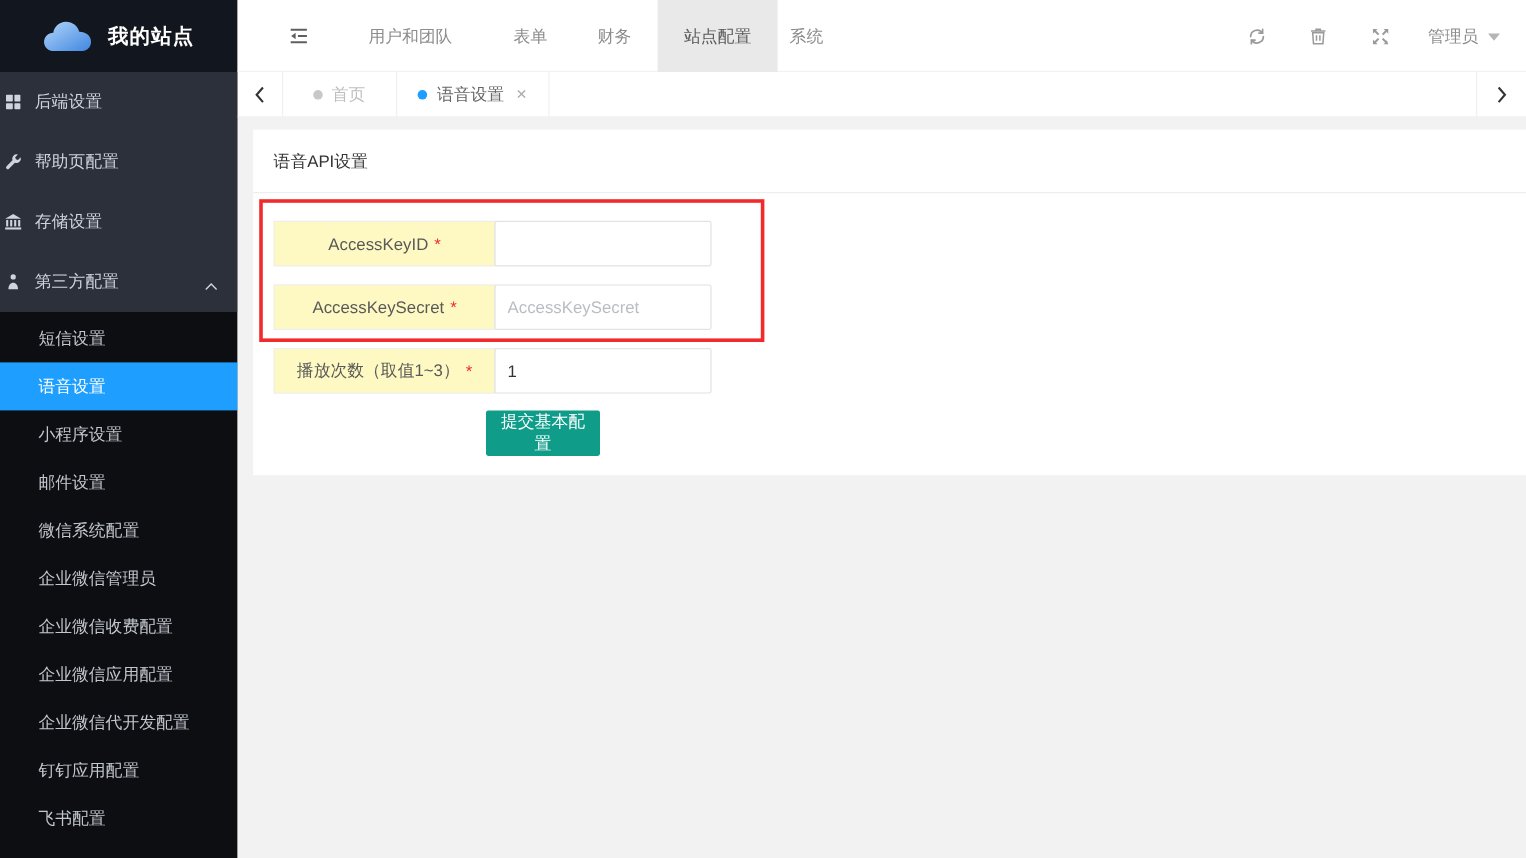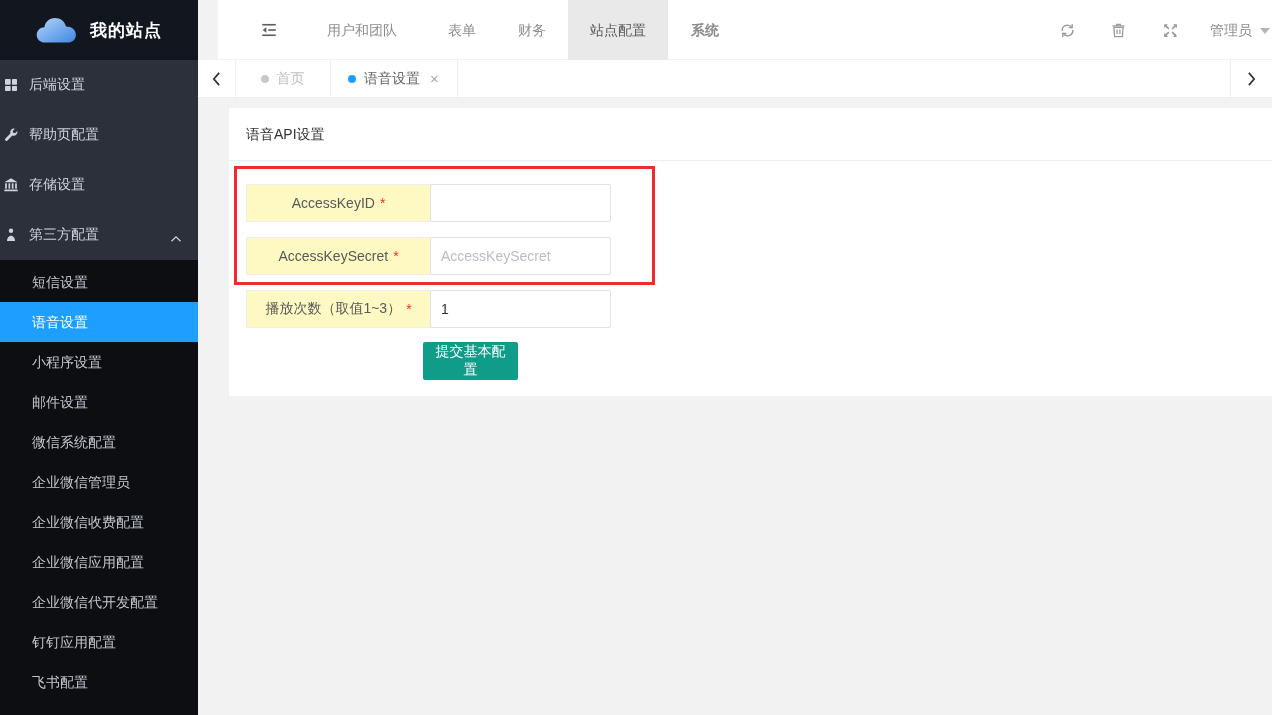--- a/index.html
+++ b/index.html
@@ -6,28 +6,28 @@
   .app{position:relative;width:1272px;height:715px;overflow:hidden;background:#f2f2f2;
        font-family:"Liberation Sans","DejaVu Sans",sans-serif;font-size:14px;color:#333;}
 
   
   .logo{position:absolute;left:0;top:0;width:198px;height:60px;background:#12161e;
         display:flex;align-items:center;box-sizing:border-box;padding-left:36px;}
   .logo .cloud{width:42px;height:32px;display:inline-flex;}
   .logo .brand-title{color:#fff;font-weight:bold;font-size:17px;margin-left:12px;letter-spacing:1px;}
 
   
-  .header{position:absolute;left:198px;top:0;right:0;height:60px;background:#fff;border-bottom:1px solid #f2f2f2;box-sizing:border-box;margin-left:20px;}
+  .header{position:absolute;left:198px;top:0;right:0;height:60px;background:#fff;border-bottom:1px solid #f2f2f2;box-sizing:border-box;}
   .fold-btn{position:absolute;left:42px;top:21px;width:18px;height:18px;cursor:pointer;}
   .nav-item{position:absolute;top:0;height:60px;line-height:60px;text-align:center;color:#8c8c8c;cursor:pointer;}
   .nav-item.n0{left:102px;width:84px;}
   .nav-item.n1{left:216px;width:56px;}
   .nav-item.n2{left:286px;width:56px;}
   .nav-item.n3{left:350px;width:100px;background:#e9e9e9;color:#595959;}
-  .nav-item.n4{left:459px;width:56px;font-weight:bold;}
+  .nav-item.n4{left:446px;width:56px;}
   .hdr-icon{position:absolute;top:22px;width:17px;height:17px;cursor:pointer;}
   .hdr-icon.refresh{left:841px;}
   .hdr-icon.trash{left:892px;}
   .hdr-icon.fullscreen{left:944px;}
   .user-menu{position:absolute;left:992px;top:0;height:60px;line-height:60px;color:#8c8c8c;cursor:pointer;}
   .caret-down{display:inline-block;width:0;height:0;border-left:5px solid transparent;border-right:5px solid transparent;
               border-top:6px solid #b5b5b5;margin-left:8px;vertical-align:middle;}
 
   
   .sidebar{position:absolute;left:0;top:60px;width:198px;bottom:0;background:#0c0e12;}
@@ -49,21 +49,21 @@
        border-right:1px solid #f0f0f0;cursor:pointer;font-size:14px;}
   .tab.t0{left:37px;width:95px;color:#bfbfbf;}
   .tab.t1{left:132px;width:127px;color:#666;}
   .dot{width:8px;height:8px;border-radius:50%;display:inline-block;}
   .dot.gray{background:#c8c8c8;}
   .dot.blue{background:#1e9fff;}
   .tab-close{color:#aaa;font-size:15px;margin-left:2px;}
 
   
   .content{position:absolute;left:198px;top:98px;right:0;bottom:0;background:#f2f2f2;}
-  .card{position:absolute;left:31px;top:10px;right:0;height:288px;background:#fff;}
+  .card{position:absolute;left:13px;top:10px;right:0;height:288px;background:#fff;}
   .card-title{height:52px;line-height:52px;padding-left:17px;border-bottom:1px solid #eee;color:#333;font-size:14px;}
 
   .red-box{position:absolute;left:5px;top:58px;width:421px;height:119px;border:3px solid #f12b2b;box-sizing:border-box;pointer-events:none;}
 
   .form-row{position:absolute;left:17px;display:flex;}
   .form-row.r0{top:76px;}
   .form-row.r1{top:129px;}
   .form-row.r2{top:182px;}
   .row-label{width:185px;height:38px;box-sizing:border-box;background:#fef9c3;border:1px solid #eee;
              display:flex;align-items:center;justify-content:center;color:#595959;white-space:nowrap;text-align:right;}

